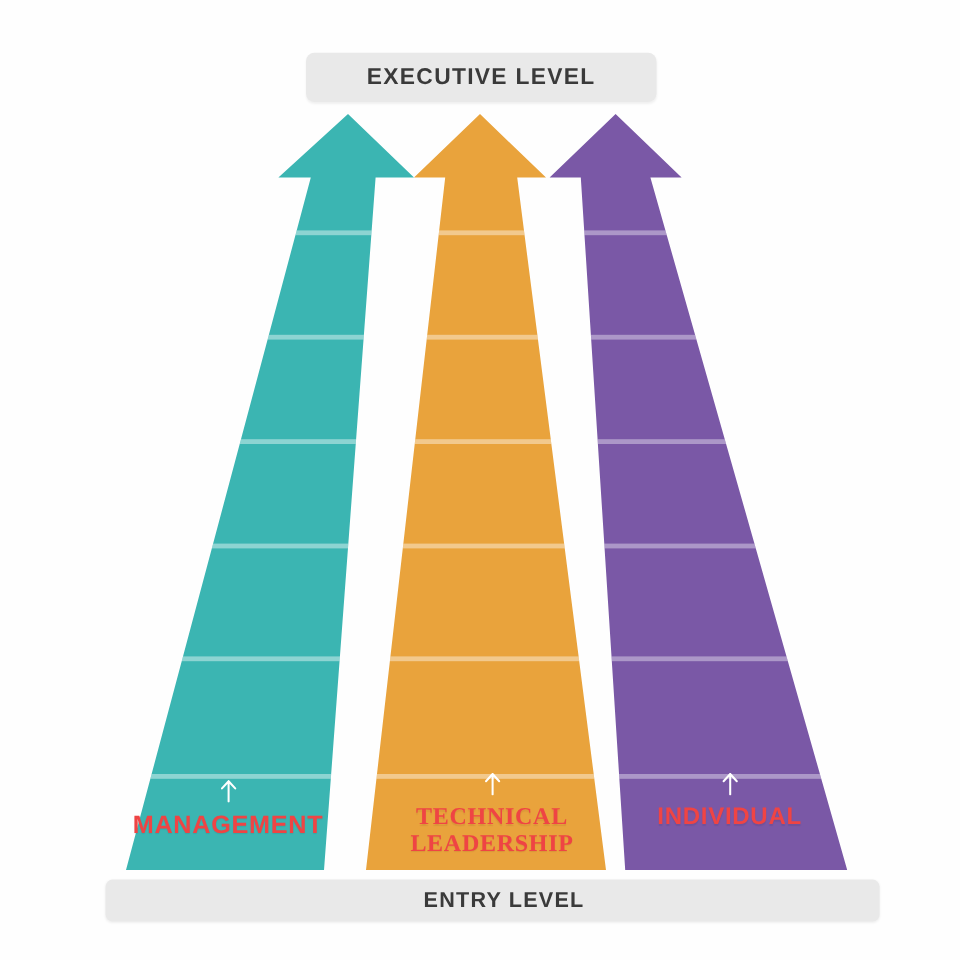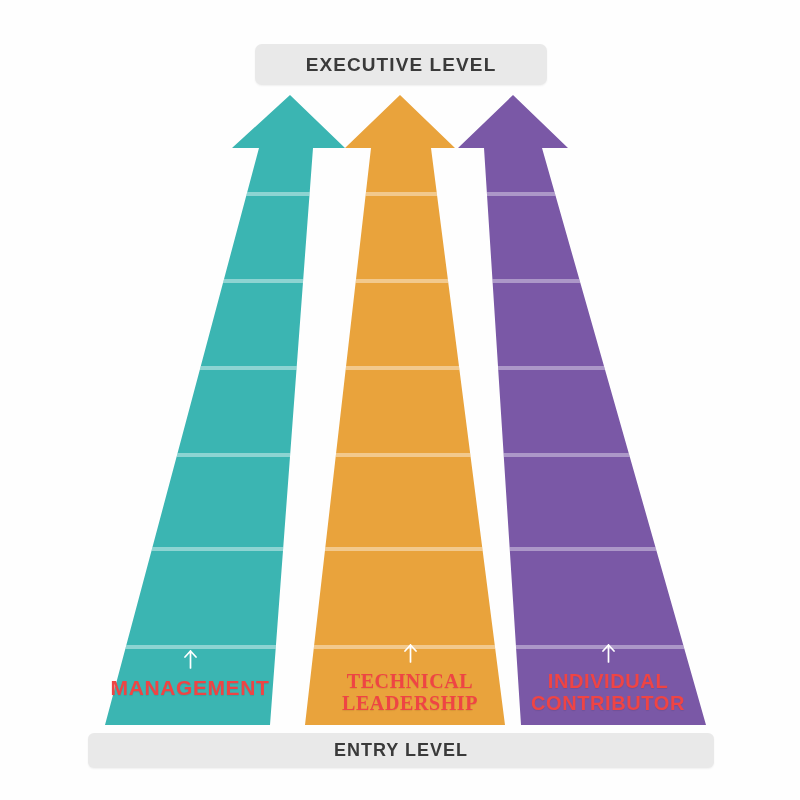--- a/index.html
+++ b/index.html
@@ -43,20 +43,21 @@
     top: 44px;
     width: 292px;
     height: 41px;
   }
   #banner-bottom {
     left: 88px;
     top: 733px;
     width: 626px;
     height: 35px;
     border-radius: 6px;
+    padding-left: 19px;
   }
   #banner-bottom .banner-label {
     font-size: 18px;
     letter-spacing: 1.0px;
   }
 
   
   #arrows-stage {
     position: absolute;
     left: 0;
@@ -182,20 +183,19 @@
     </svg>
     <span class="caption-text two-line">TECHNICAL</span>
     <span class="caption-text two-line">LEADERSHIP</span>
   </div>
 
   <div id="caption-individual" class="track-caption">
     <svg class="up-icon" viewBox="0 0 15 19">
       <path d="M 7.5 1 L 7.5 18 M 7.5 1 L 2 7 M 7.5 1 L 13 7" stroke="#ffffff" stroke-width="1.7" fill="none" stroke-linecap="round" stroke-linejoin="round"></path>
     </svg>
     <span class="caption-text two-line">INDIVIDUAL</span>
-    <span class="caption-text two-line">CONTRIBUTOR</span>
   </div>
 
   <div id="banner-bottom" class="banner">
     <span class="banner-label">ENTRY LEVEL</span>
   </div>
 
 </div>
 
 </body></html>

